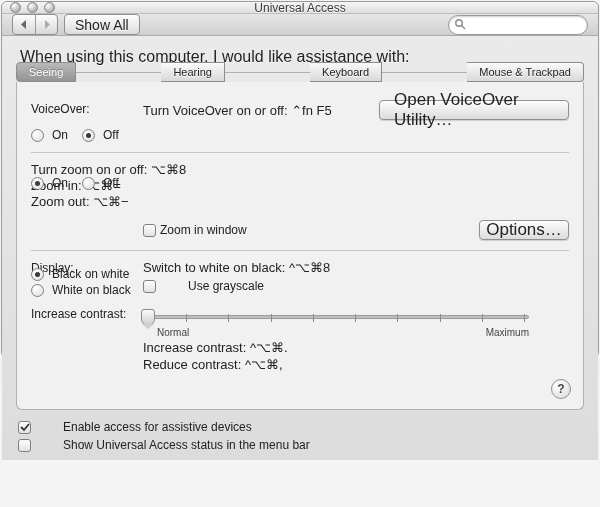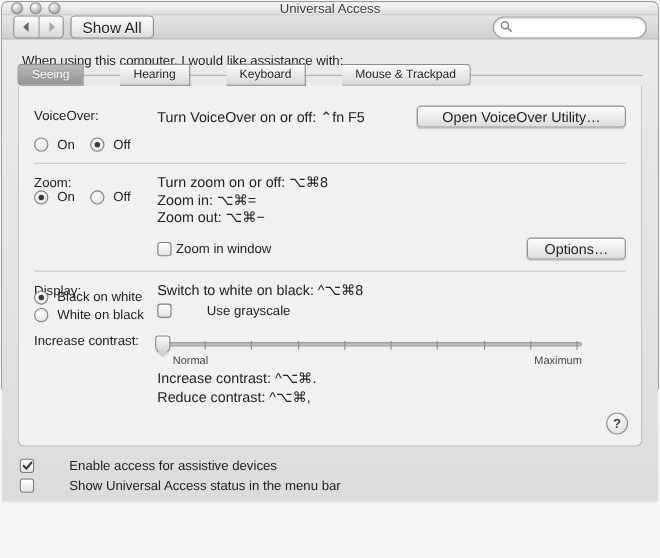--- a/index.html
+++ b/index.html
@@ -113,37 +113,37 @@
     color: #888;
   }
   .content {
     flex: 1;
     padding: 10px 14px 8px 14px;
     background: linear-gradient(#eaeaea,#dcdcdc);
     display: flex;
     flex-direction: column;
   }
   .intro {
-    font-size: 12px;
+    font-size: 16px;
     margin: 2px 0 6px 4px;
     color: #222;
     text-shadow: 0 1px 0 #fafafa;
   }
   .panel {
     border: 1px solid #b0b0b0;
     border-top: none;
     border-radius: 0 0 6px 6px;
     background: #f1f1f1;
     flex: 1;
     position: relative;
     padding: 10px 14px 8px 14px;
   }
   .tabs {
     display: flex;
-    justify-content: flex-start;
+    justify-content: space-between;
     position: relative;
     z-index: 2;
     gap: 33px;
   }
   .tabs .tab {
     border: 1px solid #8c8c8c;
     background: linear-gradient(#fafafa,#d8d8d8);
     height: 20px;
     padding: 0 12px;
     font-size: 11px;
@@ -229,21 +229,21 @@
   }
   .checkbox.checked svg { display:block; }
   .checkbox svg { display:none; width:10px; height:10px; }
   .checkline { display: flex; align-items: center; font-size: 12px; margin-top: 4px; gap: 28px; }
   .push-btn {
     border: 1px solid #8f8f8f;
     border-radius: 4px;
     background: linear-gradient(#fdfdfd,#dcdcdc);
     height: 20px;
     padding: 0 14px;
-    font-size: 13px;
+    font-size: 17px;
     display: inline-flex;
     align-items: center;
     box-shadow: inset 0 1px 0 #fff, 0 1px 1px rgba(0,0,0,0.15);
   }
   .shortcutline { font-size: 13px; margin: 1px 0; }
   .slider {
     position: relative;
     height: 30px;
     margin-top: 4px;
     padding-top:6px;
@@ -382,21 +382,20 @@
                 <span class="radio selected"></span>
                 <span class="radiolabel">Off</span>
               </div>
             </div>
             <div class="bodycol"></div>
           </div>
         </div>
 
         <div class="section">
           <div class="row">
-            <div class="labelcol">Zoom:</div>
             <div class="bodycol">
               <div class="shortcutline">Turn zoom on or off: ⌥⌘8</div>
               <div class="shortcutline">Zoom in: ⌥⌘=</div>
               <div class="shortcutline">Zoom out: ⌥⌘−</div>
             </div>
           </div>
           <div class="row" style="margin-top:-42px;">
             <div class="labelcol">
               <div class="radio-row">
                 <span class="radio selected"></span>

